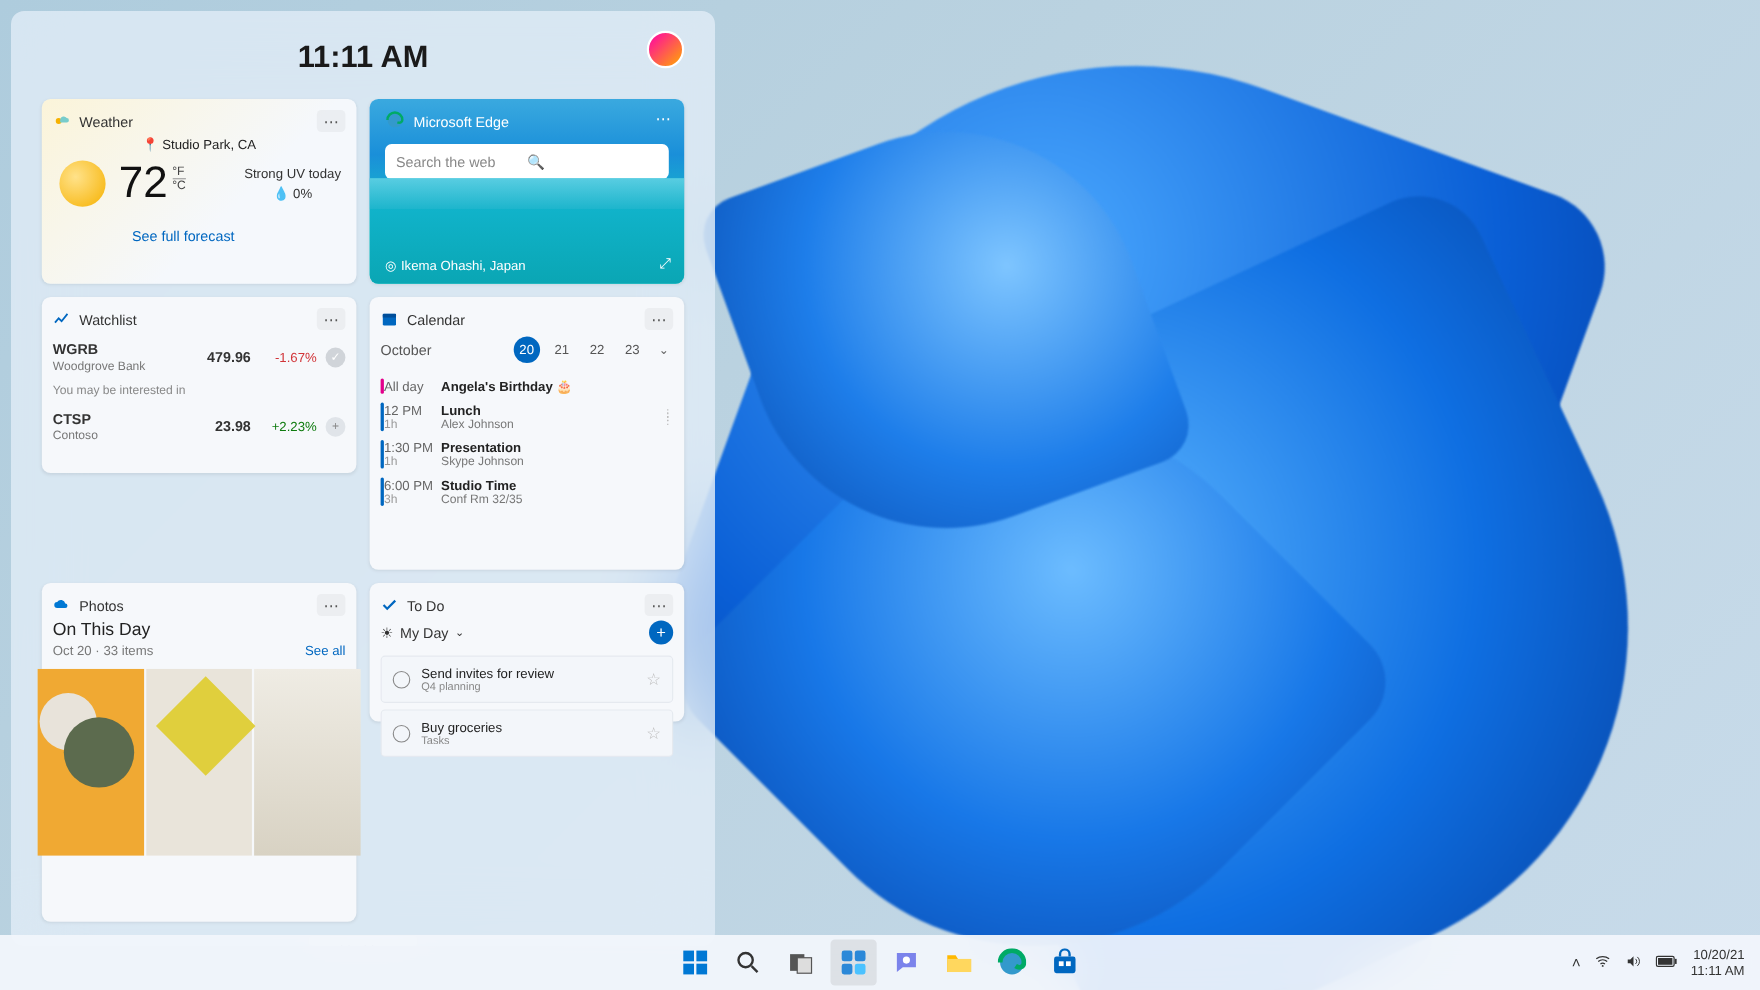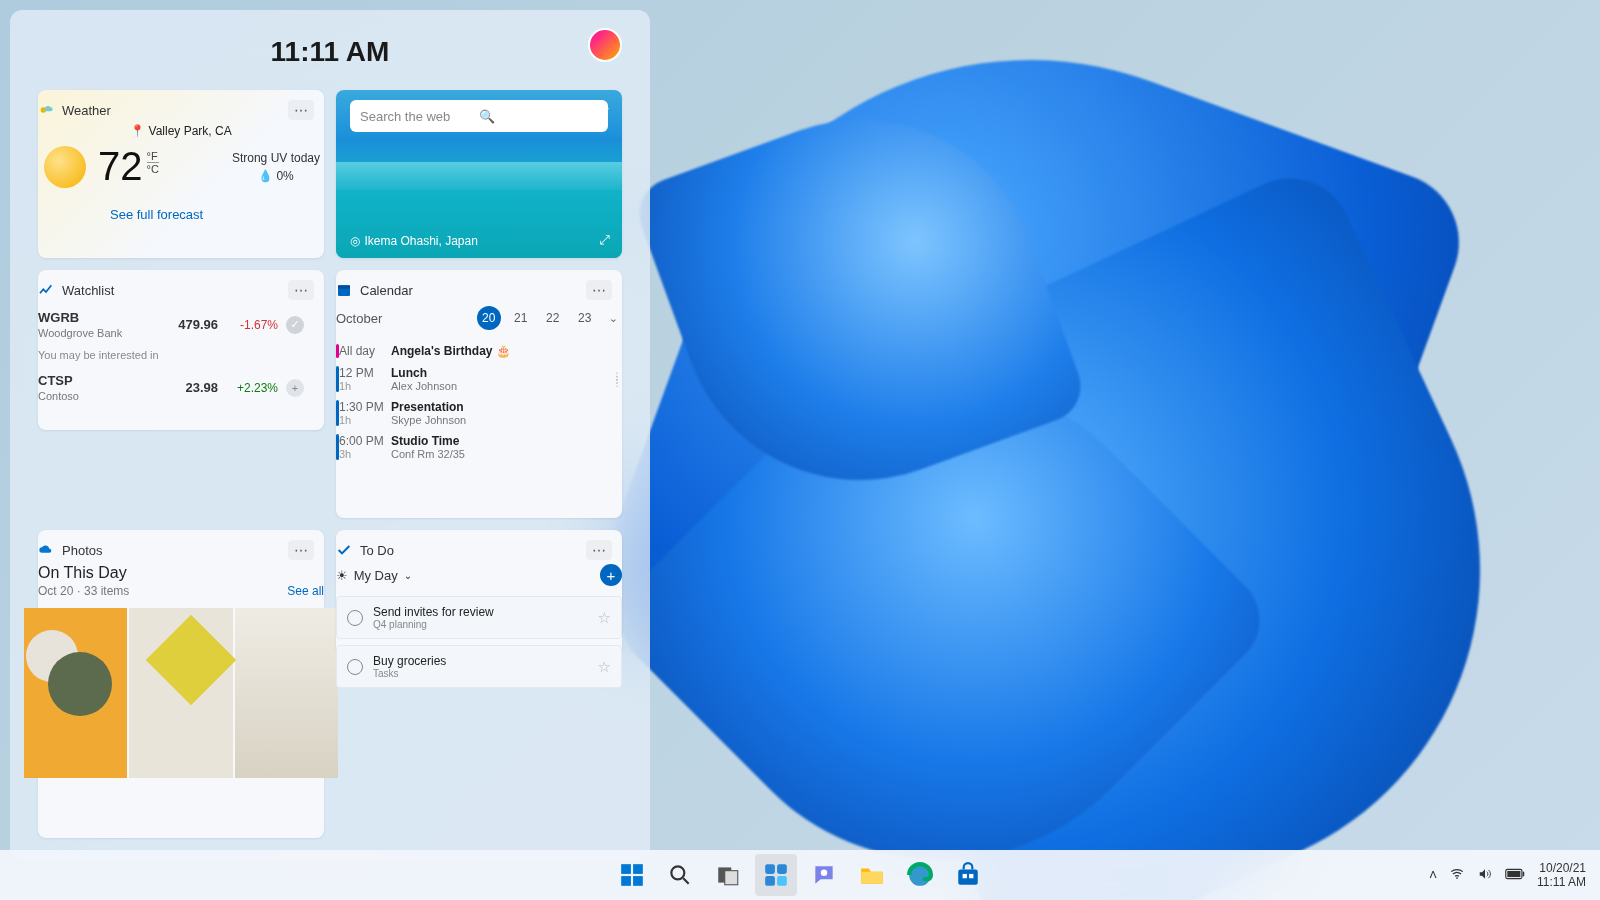--- a/index.html
+++ b/index.html
@@ -19,21 +19,21 @@
   .widgets-panel {
     position:absolute; left:10px; top:10px; width:640px; height:850px;
     background:rgba(230,240,250,0.72); backdrop-filter:blur(30px);
     border-radius:12px; z-index:10; padding:18px 28px 0; overflow:hidden;
   }
   .panel-header { display:flex; justify-content:center; align-items:center; position:relative; height:48px; }
   .panel-time { font-size:28px; font-weight:600; color:#1a1a1a; }
   .avatar { position:absolute; right:0; top:0; width:34px; height:34px; border-radius:50%; background:linear-gradient(135deg,#f0a,#fa0); border:2px solid #fff; }
 
   .grid { display:grid; grid-template-columns:1fr 1fr; gap:12px; margin-top:14px; }
-  .card { background:#f6f8fb; border-radius:8px; box-shadow:0 1px 3px rgba(0,0,0,.08); padding:12px 0; position:relative; }
+  .card { background:#f6f8fb; border-radius:8px; box-shadow:0 1px 3px rgba(0,0,0,.08); padding:12px 10px; position:relative; }
   .card-head { display:flex; align-items:center; gap:8px; font-size:13px; color:#333; margin-bottom:6px; }
   .card-head .ico { width:16px; height:16px; display:inline-flex; align-items:center; justify-content:center; }
   .more-btn { position:absolute; right:10px; top:10px; width:26px; height:20px; border-radius:4px; display:flex; align-items:center; justify-content:center; color:#555; font-size:14px; background:rgba(0,0,0,.04); cursor:pointer; }
 
   
   .weather-card { background:linear-gradient(135deg,#fbf4d9 0%, #f5f8fc 60%); height:168px; }
   .w-loc { font-size:12px; color:#222; text-align:center; margin-top:4px; }
   .w-row { display:flex; align-items:center; gap:12px; margin-top:6px; padding-left:6px; }
   .sun { width:42px; height:42px; border-radius:50%; background:radial-gradient(circle at 35% 35%, #ffe28a, #f6b100); }
   .temp { font-size:40px; font-weight:300; color:#111; display:flex; align-items:flex-start; }
@@ -144,39 +144,48 @@
       <div class="card-head">
         <span class="ico">
           <svg class="svg16" viewBox="0 0 24 24">
               <circle cx="8" cy="12" r="4" fill="#f6b100"></circle>
               <path d="M10 14h9a3 3 0 000-6 5 5 0 00-9 2" fill="#7cc" stroke="#5bb" stroke-width="0"></path>
             </svg>
         </span>
         <span>Weather</span>
       </div>
       <div class="more-btn">⋯</div>
-      <div class="w-loc">📍 <span>Valley Park, CA</span></div>
+      <div class="w-loc">📍 <span>Studio Park, CA</span></div>
       <div class="w-row">
         <div class="sun"></div>
         <div class="temp">
           <span>72</span>
           <div class="temp-units">
               <div class="f">°F</div>
               <div>°C</div>
             </div>
         </div>
         <div class="w-side">
           <div>Strong UV today</div>
           <div class="drop">💧 <span>0%</span></div>
         </div>
       </div>
       <a class="forecast-link">See full forecast</a>
     </div>
 
     <div class="card edge-card">
+      <div class="edge-head">
+        <span>
+          <svg class="svg16" viewBox="0 0 24 24">
+              <circle cx="12" cy="12" r="9" fill="#39c"></circle>
+              <path d="M3 12a9 9 0 0118 0c0 3-3 4-6 3" fill="none" stroke="#0a6" stroke-width="3"></path>
+            </svg>
+        </span>
+        <span>Microsoft Edge</span>
+      </div>
       <div class="edge-more">⋯</div>
       <div class="edge-search">
         <span>Search the web</span>
         <span>🔍</span>
       </div>
       <div class="ocean"></div>
       <div class="edge-loc">◎ <span>Ikema Ohashi, Japan</span></div>
       <div class="edge-expand">⤢</div>
     </div>
 

